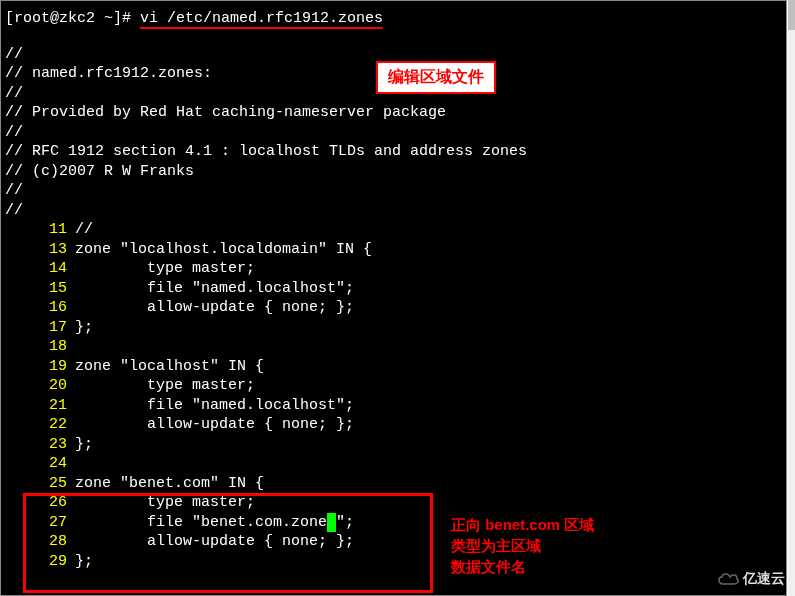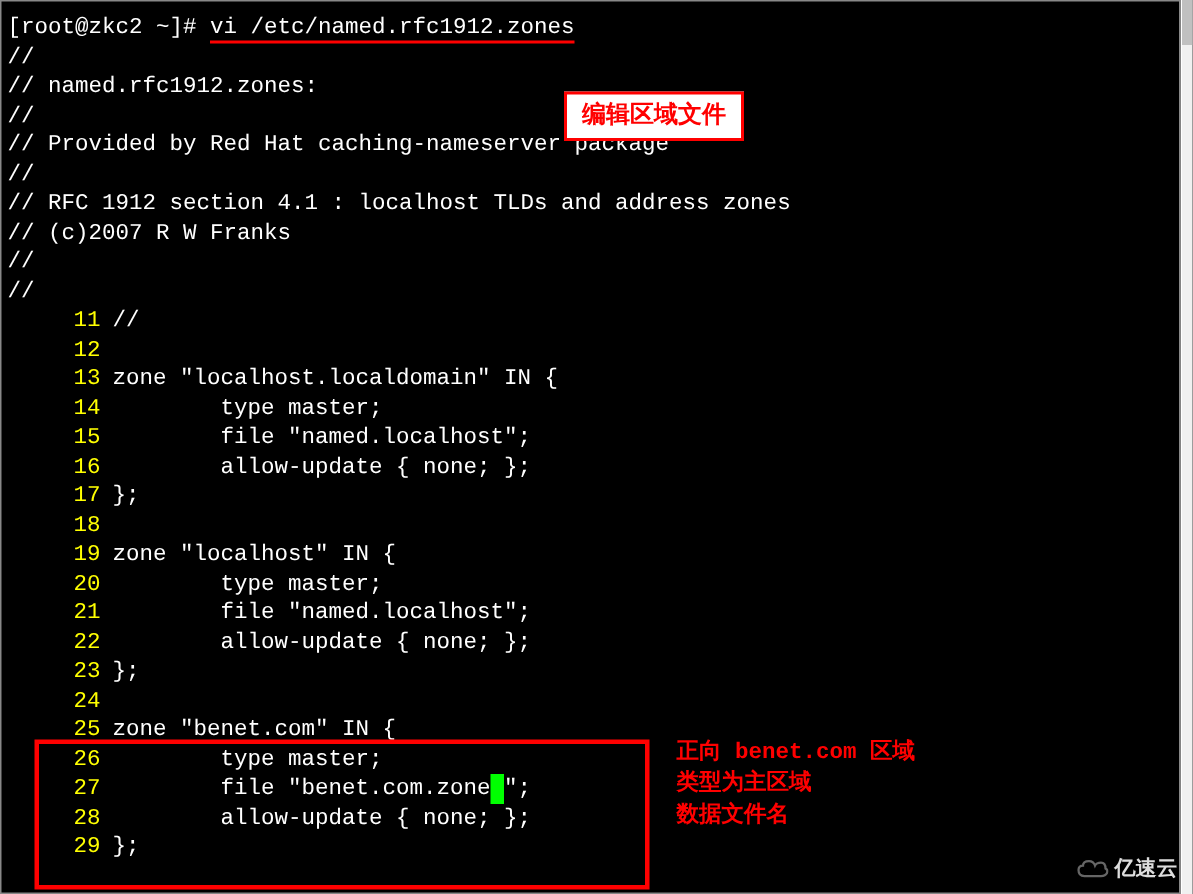--- a/index.html
+++ b/index.html
@@ -17,21 +17,21 @@
       height: 596px;
       background: #000;
       color: #fff;
       padding: 8px 4px;
       position: relative;
       line-height: 1.3;
       border: 1px solid #888;
     }
     .prompt-line {
       white-space: pre;
-      margin-bottom: 0;
+      margin-bottom: 16px;
     }
     .red-underline {
       border-bottom: 2px solid #ff0000;
     }
     .comment-line {
       white-space: pre;
       color: #fff;
     }
     .code-line {
       display: flex;
@@ -64,24 +64,24 @@
       position: absolute;
       top: 492px;
       left: 22px;
       width: 410px;
       height: 100px;
       border: 3px solid #ff0000;
       pointer-events: none;
     }
     .annotation-box-2 {
       position: absolute;
-      top: 490px;
+      top: 513px;
       left: 450px;
       color: #ff0000;
-      font-family: Liberation Mono, monospace;
+      font-family: Liberation Sans, sans-serif;
       font-size: 15px;
       line-height: 1.4;
       font-weight: bold;
     }
     .cursor {
       background: #00ff00;
       color: #000;
       display: inline-block;
       width: 9px;
     }
@@ -127,21 +127,20 @@
     <div class="comment-line">// Provided by Red Hat caching-nameserver package</div>
     <div class="comment-line">//</div>
     <div class="comment-line">// RFC 1912 section 4.1 : localhost TLDs and address zones</div>
     <div class="comment-line">// (c)2007 R W Franks</div>
     <div class="comment-line">//</div>
     <div class="comment-line">//</div>
   </div>
 
   <div>
     <div class="code-line"><span class="line-num">11</span><span class="code-text">//</span></div>
-    <div class="code-line"><span class="line-num">12</span><span class="code-text"></span></div>
     <div class="code-line"><span class="line-num">13</span><span class="code-text">zone "localhost.localdomain" IN {</span></div>
     <div class="code-line"><span class="line-num">14</span><span class="code-text">        type master;</span></div>
     <div class="code-line"><span class="line-num">15</span><span class="code-text">        file "named.localhost";</span></div>
     <div class="code-line"><span class="line-num">16</span><span class="code-text">        allow-update { none; };</span></div>
     <div class="code-line"><span class="line-num">17</span><span class="code-text">};</span></div>
     <div class="code-line"><span class="line-num">18</span><span class="code-text"></span></div>
     <div class="code-line"><span class="line-num">19</span><span class="code-text">zone "localhost" IN {</span></div>
     <div class="code-line"><span class="line-num">20</span><span class="code-text">        type master;</span></div>
     <div class="code-line"><span class="line-num">21</span><span class="code-text">        file "named.localhost";</span></div>
     <div class="code-line"><span class="line-num">22</span><span class="code-text">        allow-update { none; };</span></div>

